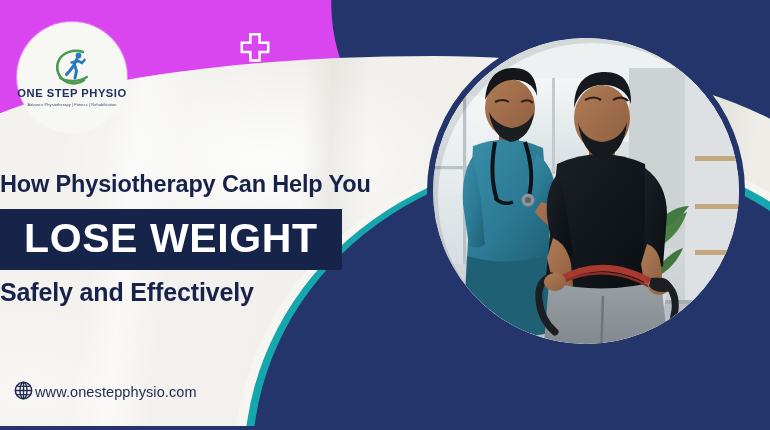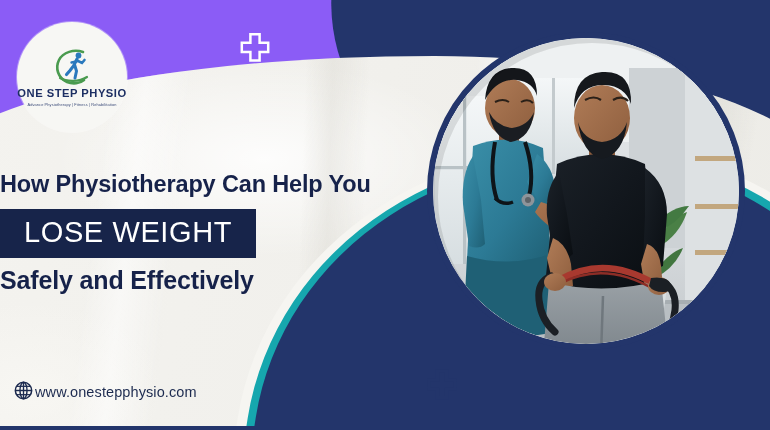--- a/index.html
+++ b/index.html
@@ -7,21 +7,21 @@
   body {
     font-family:"Liberation Sans", sans-serif;
     background:#23356b;
     overflow:hidden;
     position:relative;
   }
 
   #banner {
     position:absolute; left:0; top:0;
     width:770px; height:426px;
-    background:#8b5cf6;
+    background:#d946ef;
     overflow:hidden;
   }
 
   
   .paper {
     position:absolute;
     left:-60px; top:56px;
     width:900px; height:430px;
     background:
       radial-gradient(ellipse 300px 140px at 36% 24%, rgba(255,255,255,.85), rgba(242,241,237,0) 70%),
@@ -109,21 +109,21 @@
     font-size:23.5px; font-weight:bold; color:#16224a;
     letter-spacing:-.15px; line-height:1.1; white-space:nowrap;
   }
   .h-box {
     display:inline-block;
     background:#17244a;
     padding:9px 24px 11px 24px;
     margin:11px 0 9px 0;
   }
   .h-box-text {
-    font-size:29px; font-weight:normal; color:#ffffff;
+    font-size:41px; font-weight:bold; color:#ffffff;
     letter-spacing:.6px; line-height:1; white-space:nowrap;
   }
   .h-line3 {
     font-size:25px; font-weight:bold; color:#16224a;
     letter-spacing:-.15px; line-height:1.1; white-space:nowrap;
   }
 
   
   .photo-ring {
     position:absolute;

